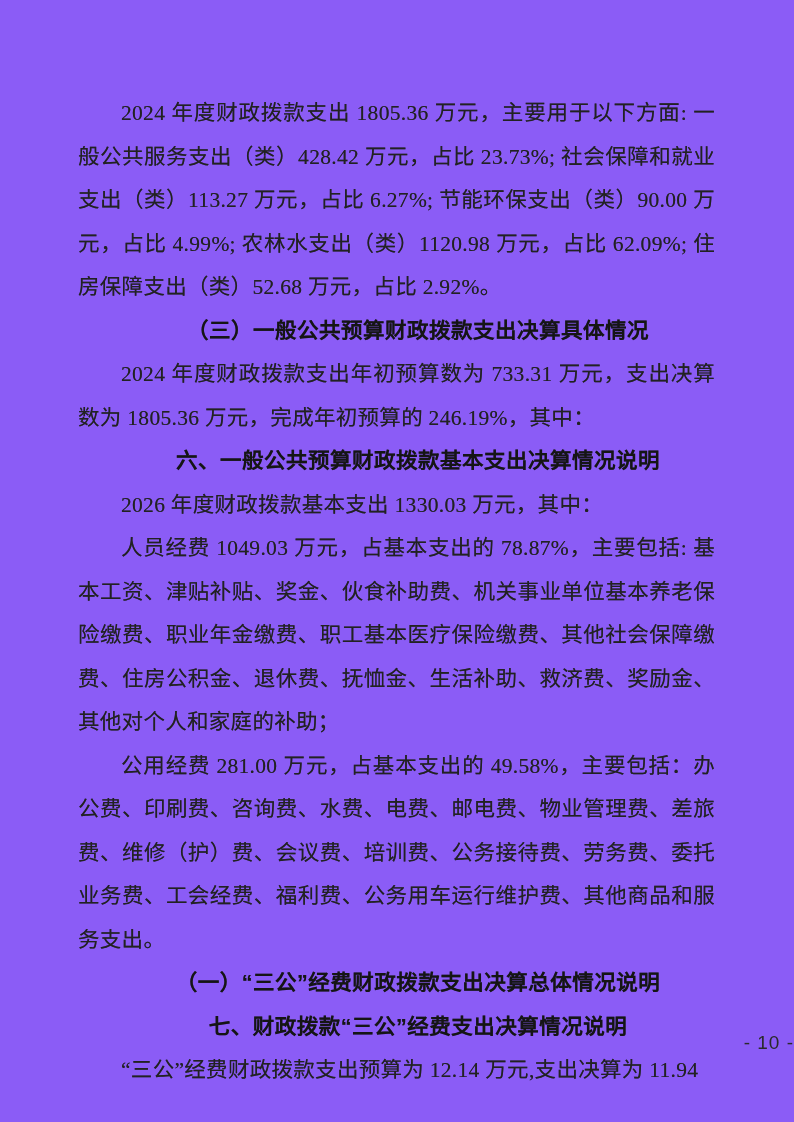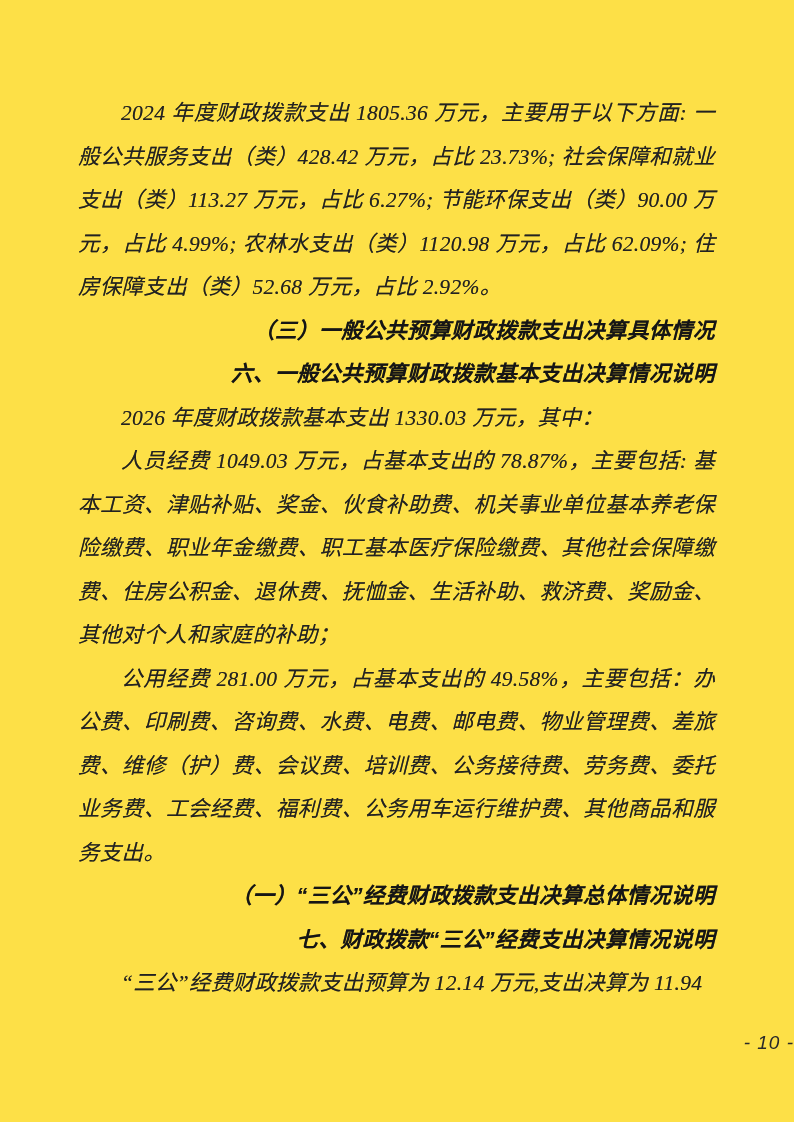--- a/index.html
+++ b/index.html
@@ -5,24 +5,23 @@
   html, body {
     margin: 0;
     padding: 0;
     background: #e8e8e8;
   }
   .page {
     position: relative;
     width: 794px;
     height: 1122px;
     margin: 0 auto;
-    background: #fde047;
+    background: #8b5cf6;
     overflow: hidden;
     color: #1f1f1f;
-    font-style: italic;
   }
   .content {
     position: absolute;
     left: 78px;
     top: 92px;
     width: 637px;
   }
   .para {
     margin: 0;
     font-family: "Liberation Serif", "DejaVu Serif", serif;
@@ -30,21 +29,21 @@
     line-height: 43.5px;
     letter-spacing: 0.3px;
     text-align: justify;
     text-indent: 2em;
     color: #222;
     text-shadow: 0 0 0.6px rgba(25,25,25,0.55);
   }
   .para.heading {
     font-family: "Liberation Sans", "DejaVu Sans", sans-serif;
     font-weight: 700;
-    text-align: right;
+    text-align: center;
     letter-spacing: 0.5px;
     color: #151515;
   }
   .footer {
     position: absolute;
     left: 0;
     right: 0;
     top: 1032px;
     text-align: right;
     font-family: "Liberation Sans", "DejaVu Sans", sans-serif;
@@ -53,20 +52,21 @@
     color: #2a2a2a;
   }
 </style>
 </head>
 <body>
 
 <div class="page">
   <div class="content">
     <p class="para">2024 年度财政拨款支出 1805.36 万元，主要用于以下方面: 一般公共服务支出（类）428.42 万元，占比 23.73%; 社会保障和就业支出（类）113.27 万元，占比 6.27%; 节能环保支出（类）90.00 万元，占比 4.99%; 农林水支出（类）1120.98 万元，占比 62.09%; 住房保障支出（类）52.68 万元，占比 2.92%。</p>
     <p class="para heading">（三）一般公共预算财政拨款支出决算具体情况</p>
+    <p class="para">2024 年度财政拨款支出年初预算数为 733.31 万元，支出决算数为 1805.36 万元，完成年初预算的 246.19%，其中：</p>
     <p class="para heading">六、一般公共预算财政拨款基本支出决算情况说明</p>
     <p class="para">2026 年度财政拨款基本支出 1330.03 万元，其中：</p>
     <p class="para">人员经费 1049.03 万元，占基本支出的 78.87%，主要包括: 基本工资、津贴补贴、奖金、伙食补助费、机关事业单位基本养老保险缴费、职业年金缴费、职工基本医疗保险缴费、其他社会保障缴费、住房公积金、退休费、抚恤金、生活补助、救济费、奖励金、其他对个人和家庭的补助；</p>
     <p class="para">公用经费 281.00 万元，占基本支出的 49.58%，主要包括：办公费、印刷费、咨询费、水费、电费、邮电费、物业管理费、差旅费、维修（护）费、会议费、培训费、公务接待费、劳务费、委托业务费、工会经费、福利费、公务用车运行维护费、其他商品和服务支出。</p>
     <p class="para heading">（一）“三公”经费财政拨款支出决算总体情况说明</p>
     <p class="para heading">七、财政拨款“三公”经费支出决算情况说明</p>
     <p class="para">“三公”经费财政拨款支出预算为 12.14 万元,支出决算为 11.94</p>
   </div>
 
   <div class="footer">- 10 -</div>

